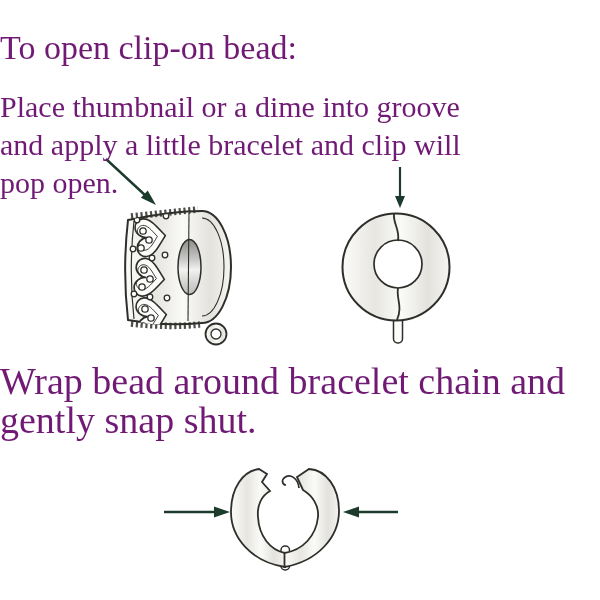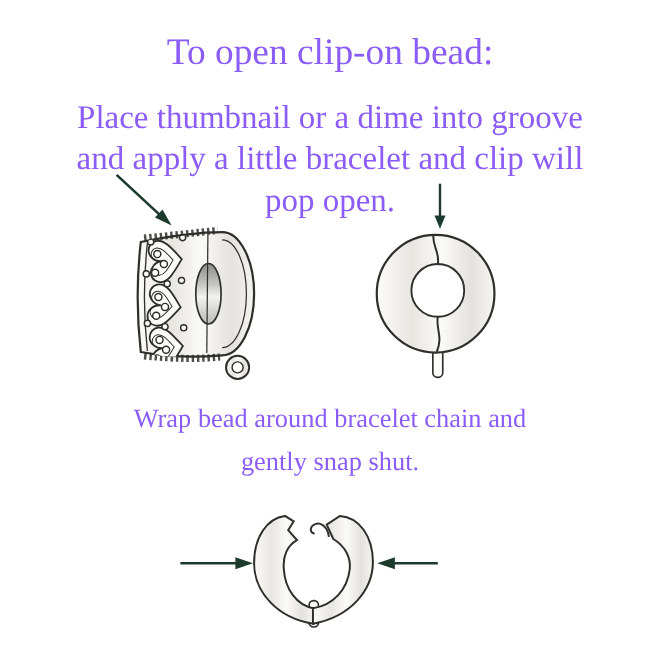--- a/index.html
+++ b/index.html
@@ -6,27 +6,26 @@
   .canvas{
     position:relative;
     width:600px;height:600px;
     background:#ffffff;
     overflow:hidden;
     font-family:"Liberation Serif", serif;
   }
   .txt{
     position:absolute;
     left:0;width:600px;
-    text-align:center;
-    color:#8b5cf6;
+    color:#701a75;
     white-space:pre-line;
   }
   .title{top:27px;font-size:34px;line-height:42px;}
   .para1{top:88px;font-size:30px;line-height:38px;}
-  .para2{top:362px;font-size:24px;line-height:39px;}
+  .para2{top:362px;font-size:38px;line-height:39px;}
   svg.gfx{position:absolute;left:0;top:0;}
 </style>
 </head>
 <body>
 
 <div class="canvas">
 
   <svg class="gfx" width="600" height="600" viewBox="0 0 600 600">
     <defs>
       <linearGradient id="bodyGrad" x1="0" y1="0" x2="1" y2="0">

